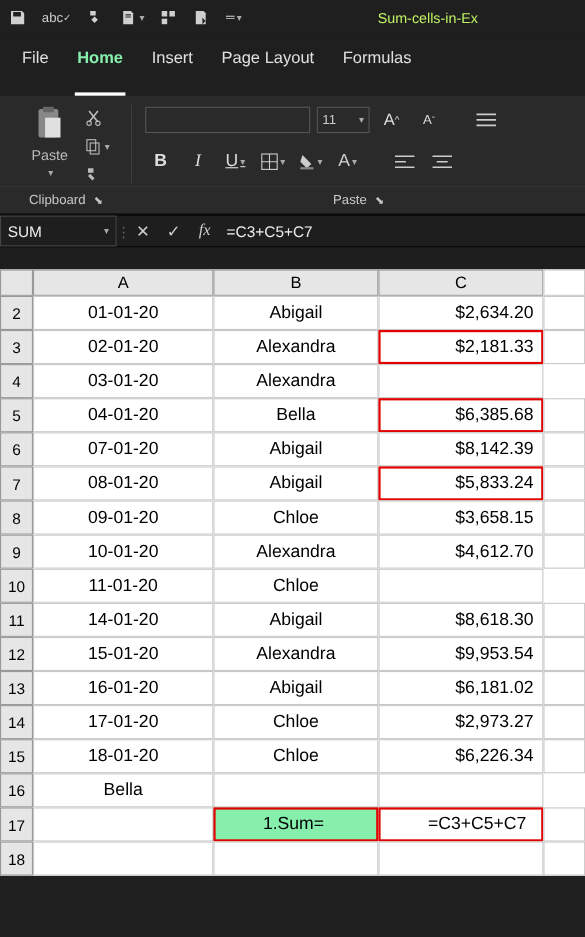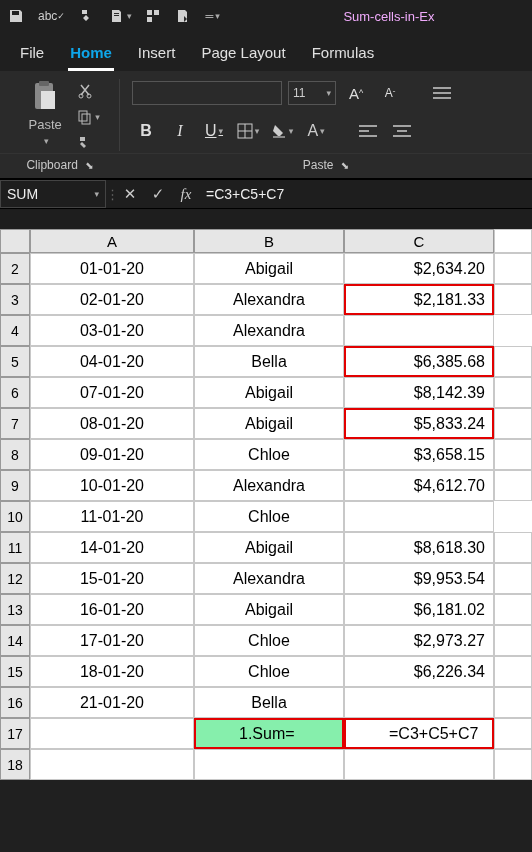--- a/index.html
+++ b/index.html
@@ -18,38 +18,38 @@
     display: flex;
     align-items: center;
     gap: 14px;
     padding: 0 8px;
     background: #1f1f1f;
   }
   .qat .qicon { color: #cfcfcf; display:flex; align-items:center; }
   .titlebar-title {
     flex: 1;
     text-align: center;
-    color: #f0abfc;
+    color: #bef264;
     font-size: 13px;
     white-space: nowrap;
     overflow: hidden;
     margin-left: 20px;
   }
   .ribbon-wrap {
     background: #1f1f1f;
     border-bottom: 1px solid #000;
   }
   .tabs {
     display: flex;
     gap: 22px;
     padding: 6px 18px 0 18px;
     font-size: 15px;
   }
   .tab { color: #e0e0e0; padding: 6px 2px 10px 2px; cursor: pointer; }
-  .tab.active { color: #0ea5e9; font-weight: 700; border-bottom: 3px solid #fff; padding-bottom:7px; }
+  .tab.active { color: #86efac; font-weight: 700; border-bottom: 3px solid #fff; padding-bottom:23px; }
   .ribbon {
     display: flex;
     padding: 8px 0 2px 0;
     background: #2a2a2a;
   }
   .group {
     padding: 0 12px;
     display:flex;
     flex-direction:column;
     align-items:center;
@@ -381,21 +381,20 @@
       </div>
       <div class="row">
         <div class="rowhdr">15</div>
         <div class="cell center">18-01-20</div>
         <div class="cell center">Chloe</div>
         <div class="cell right ">$6,226.34</div>
         <div class="extra"></div>
       </div>
       <div class="row">
         <div class="rowhdr">16</div>
-        <div class="cell center">21-01-20</div>
         <div class="cell center">Bella</div>
         <div class="cell right "></div>
         <div class="extra"></div>
       </div>
       <div class="row">
         <div class="rowhdr">17</div>
         <div class="cell"></div>
         <div class="cell yellowbg redbox" style="justify-content:flex-start;">1.Sum=</div>
         <div class="cell redbox" style="justify-content:flex-start;">=C3+C5+C7</div>
         <div class="extra"></div>

